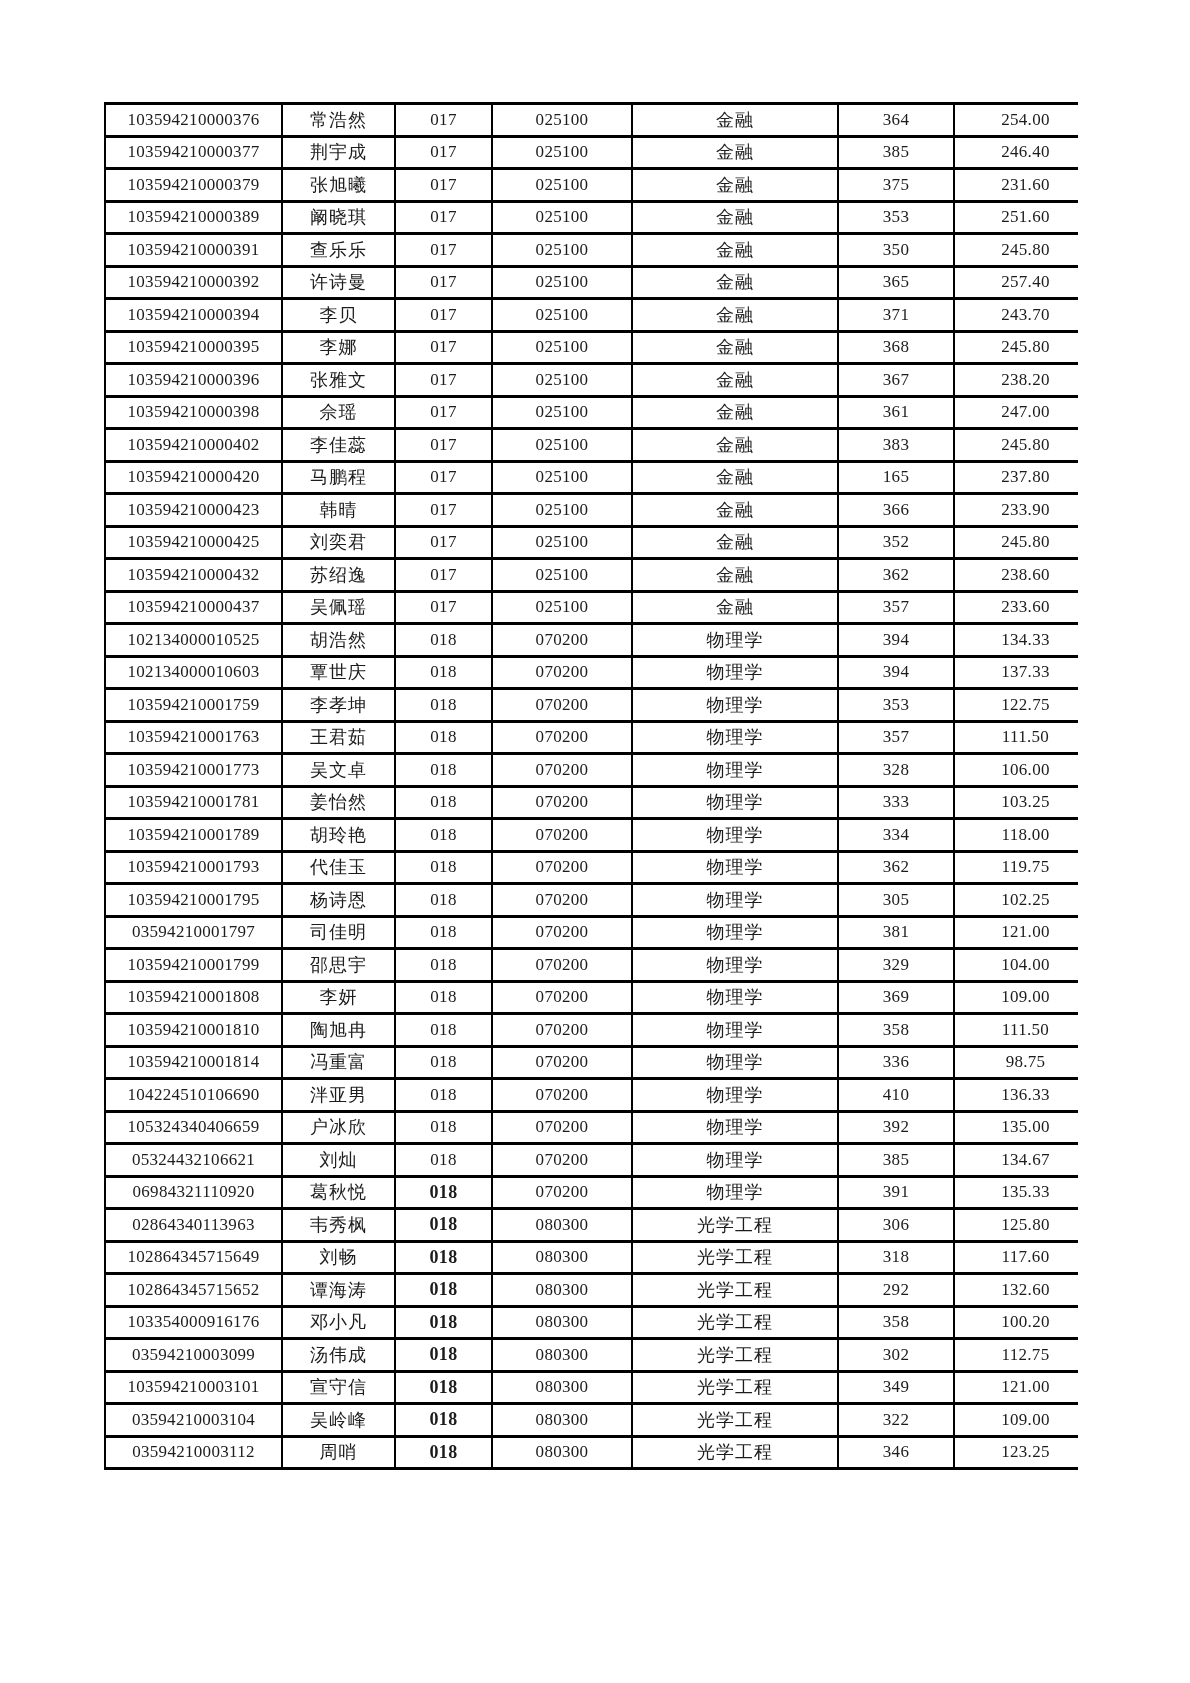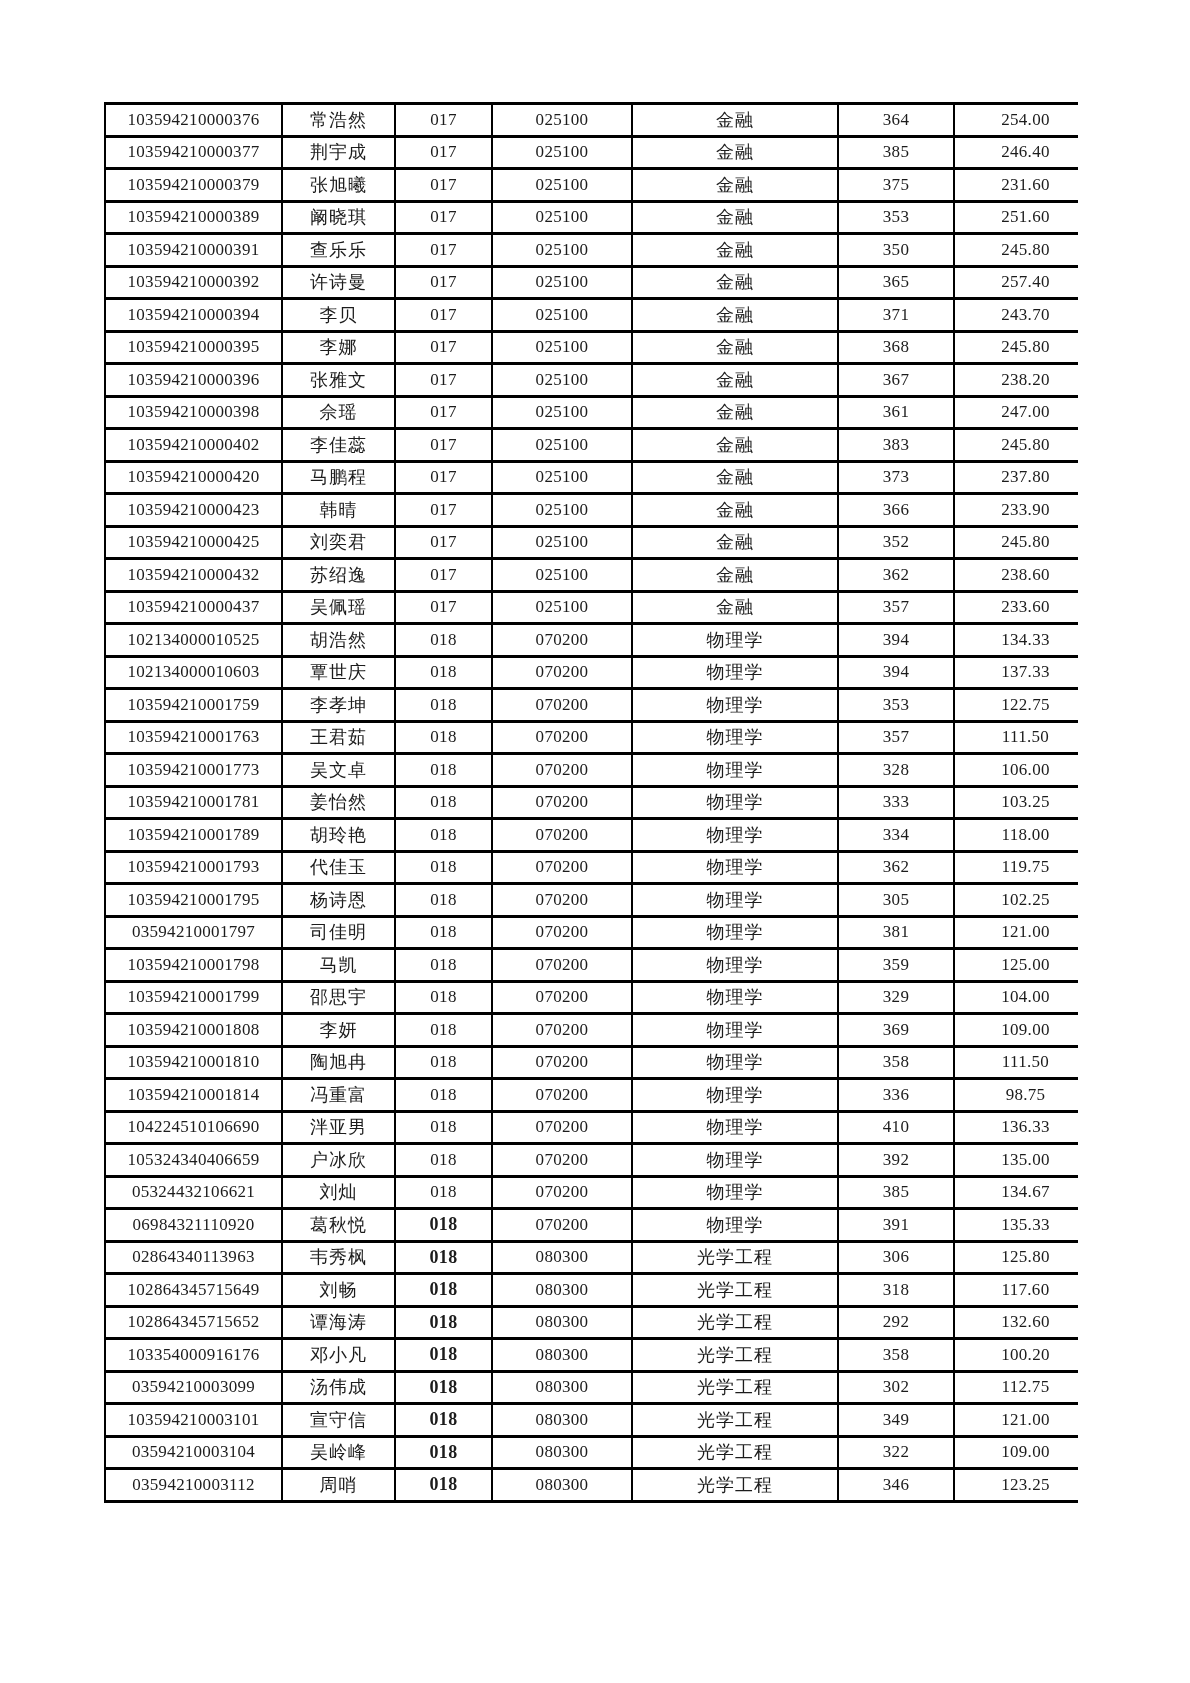--- a/index.html
+++ b/index.html
@@ -162,21 +162,21 @@
     <td class="cjk">金融</td>
     <td class="num">383</td>
     <td class="num">245.80</td>
   </tr>
         <tr>
     <td class="num">103594210000420</td>
     <td class="cjk">马鹏程</td>
     <td class="num">017</td>
     <td class="num">025100</td>
     <td class="cjk">金融</td>
-    <td class="num">373</td>
+    <td class="num">165</td>
     <td class="num">237.80</td>
   </tr>
         <tr>
     <td class="num">103594210000423</td>
     <td class="cjk">韩晴</td>
     <td class="num">017</td>
     <td class="num">025100</td>
     <td class="cjk">金融</td>
     <td class="num">366</td>
     <td class="num">233.90</td>
@@ -290,29 +290,20 @@
     <td class="num">102.25</td>
   </tr>
         <tr>
     <td class="num">03594210001797</td>
     <td class="cjk">司佳明</td>
     <td class="num">018</td>
     <td class="num">070200</td>
     <td class="cjk">物理学</td>
     <td class="num">381</td>
     <td class="num">121.00</td>
-  </tr>
-        <tr>
-    <td class="num">103594210001798</td>
-    <td class="cjk">马凯</td>
-    <td class="num">018</td>
-    <td class="num">070200</td>
-    <td class="cjk">物理学</td>
-    <td class="num">359</td>
-    <td class="num">125.00</td>
   </tr>
         <tr>
     <td class="num">103594210001799</td>
     <td class="cjk">邵思宇</td>
     <td class="num">018</td>
     <td class="num">070200</td>
     <td class="cjk">物理学</td>
     <td class="num">329</td>
     <td class="num">104.00</td>
   </tr>

